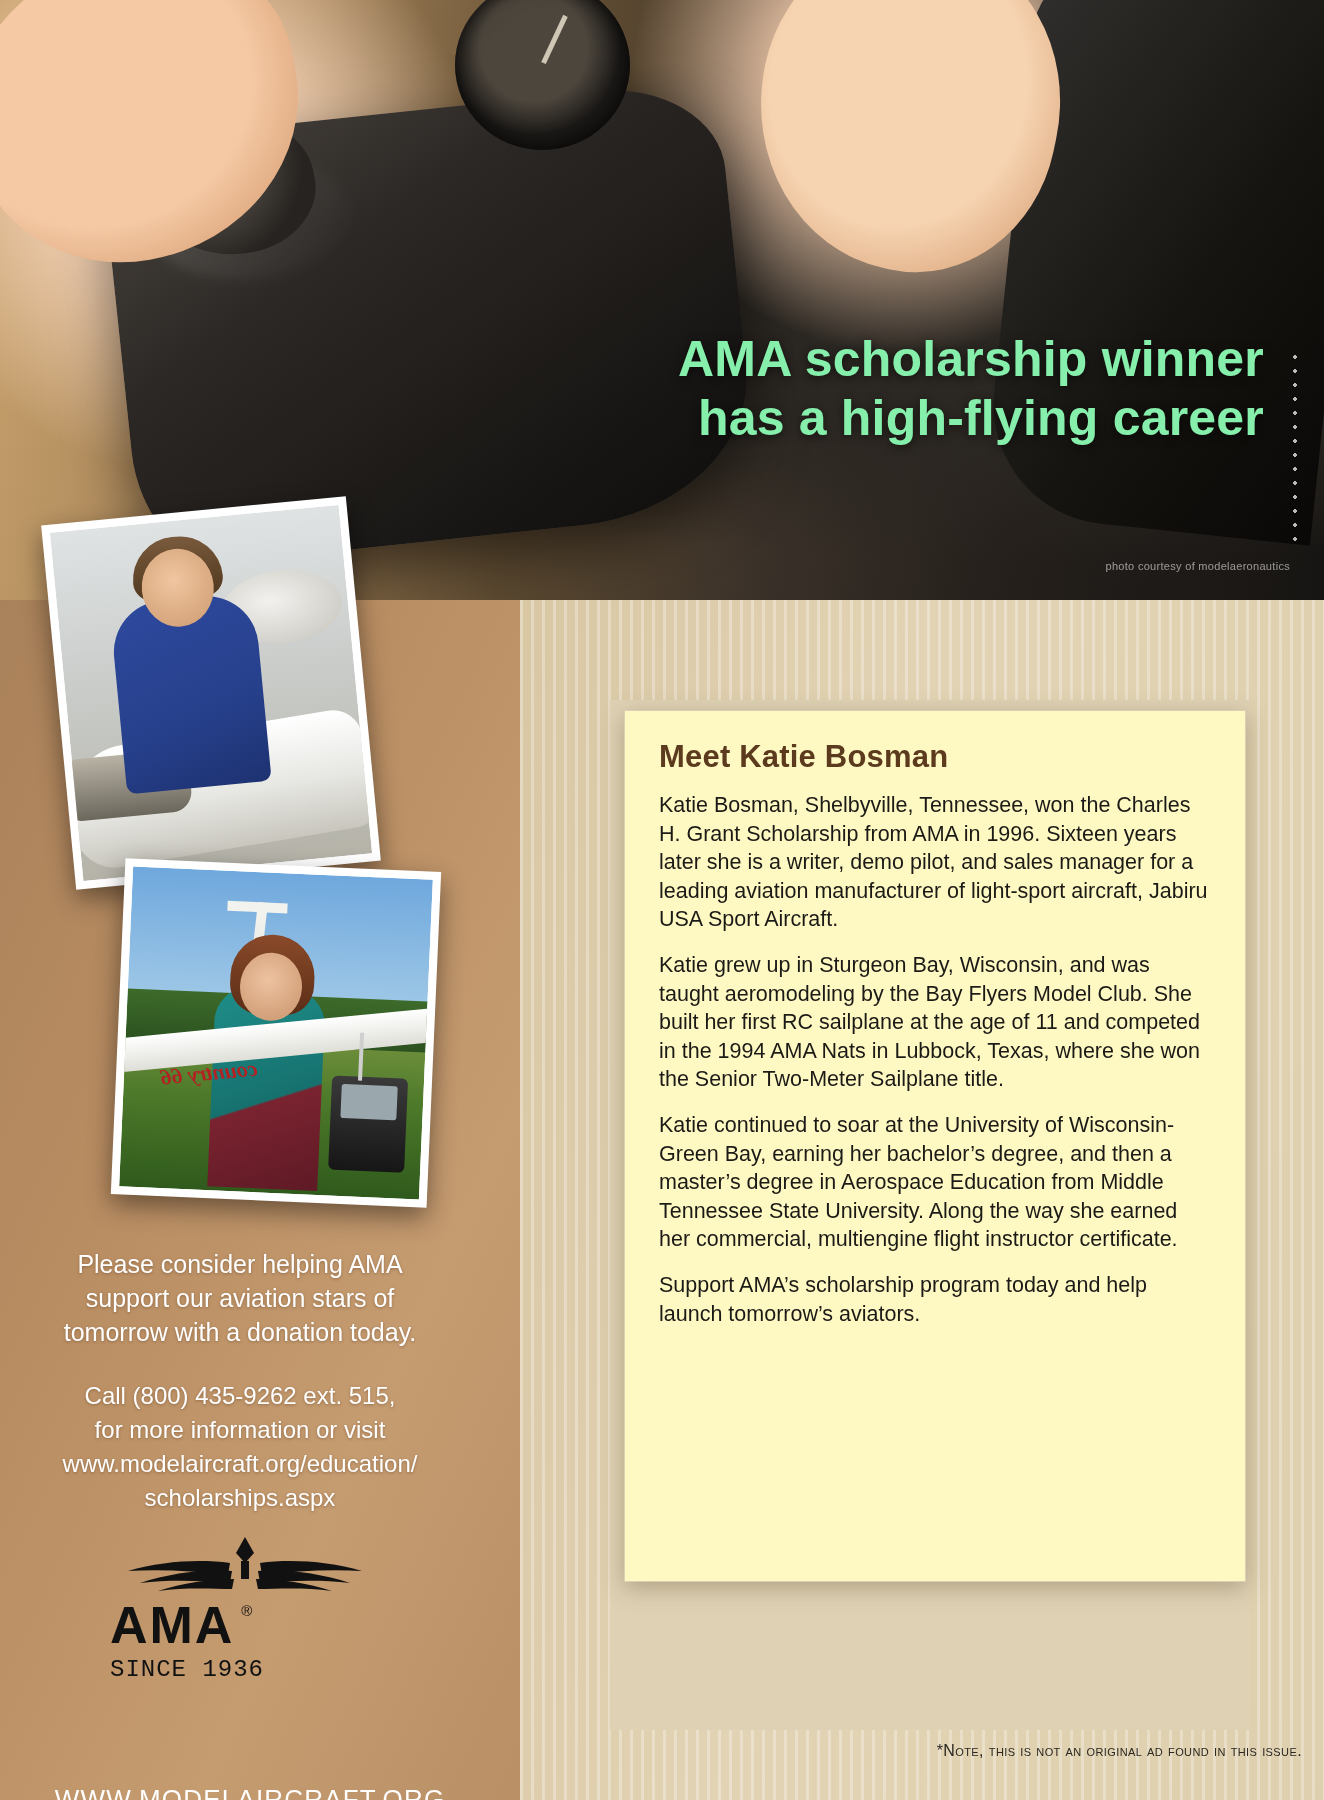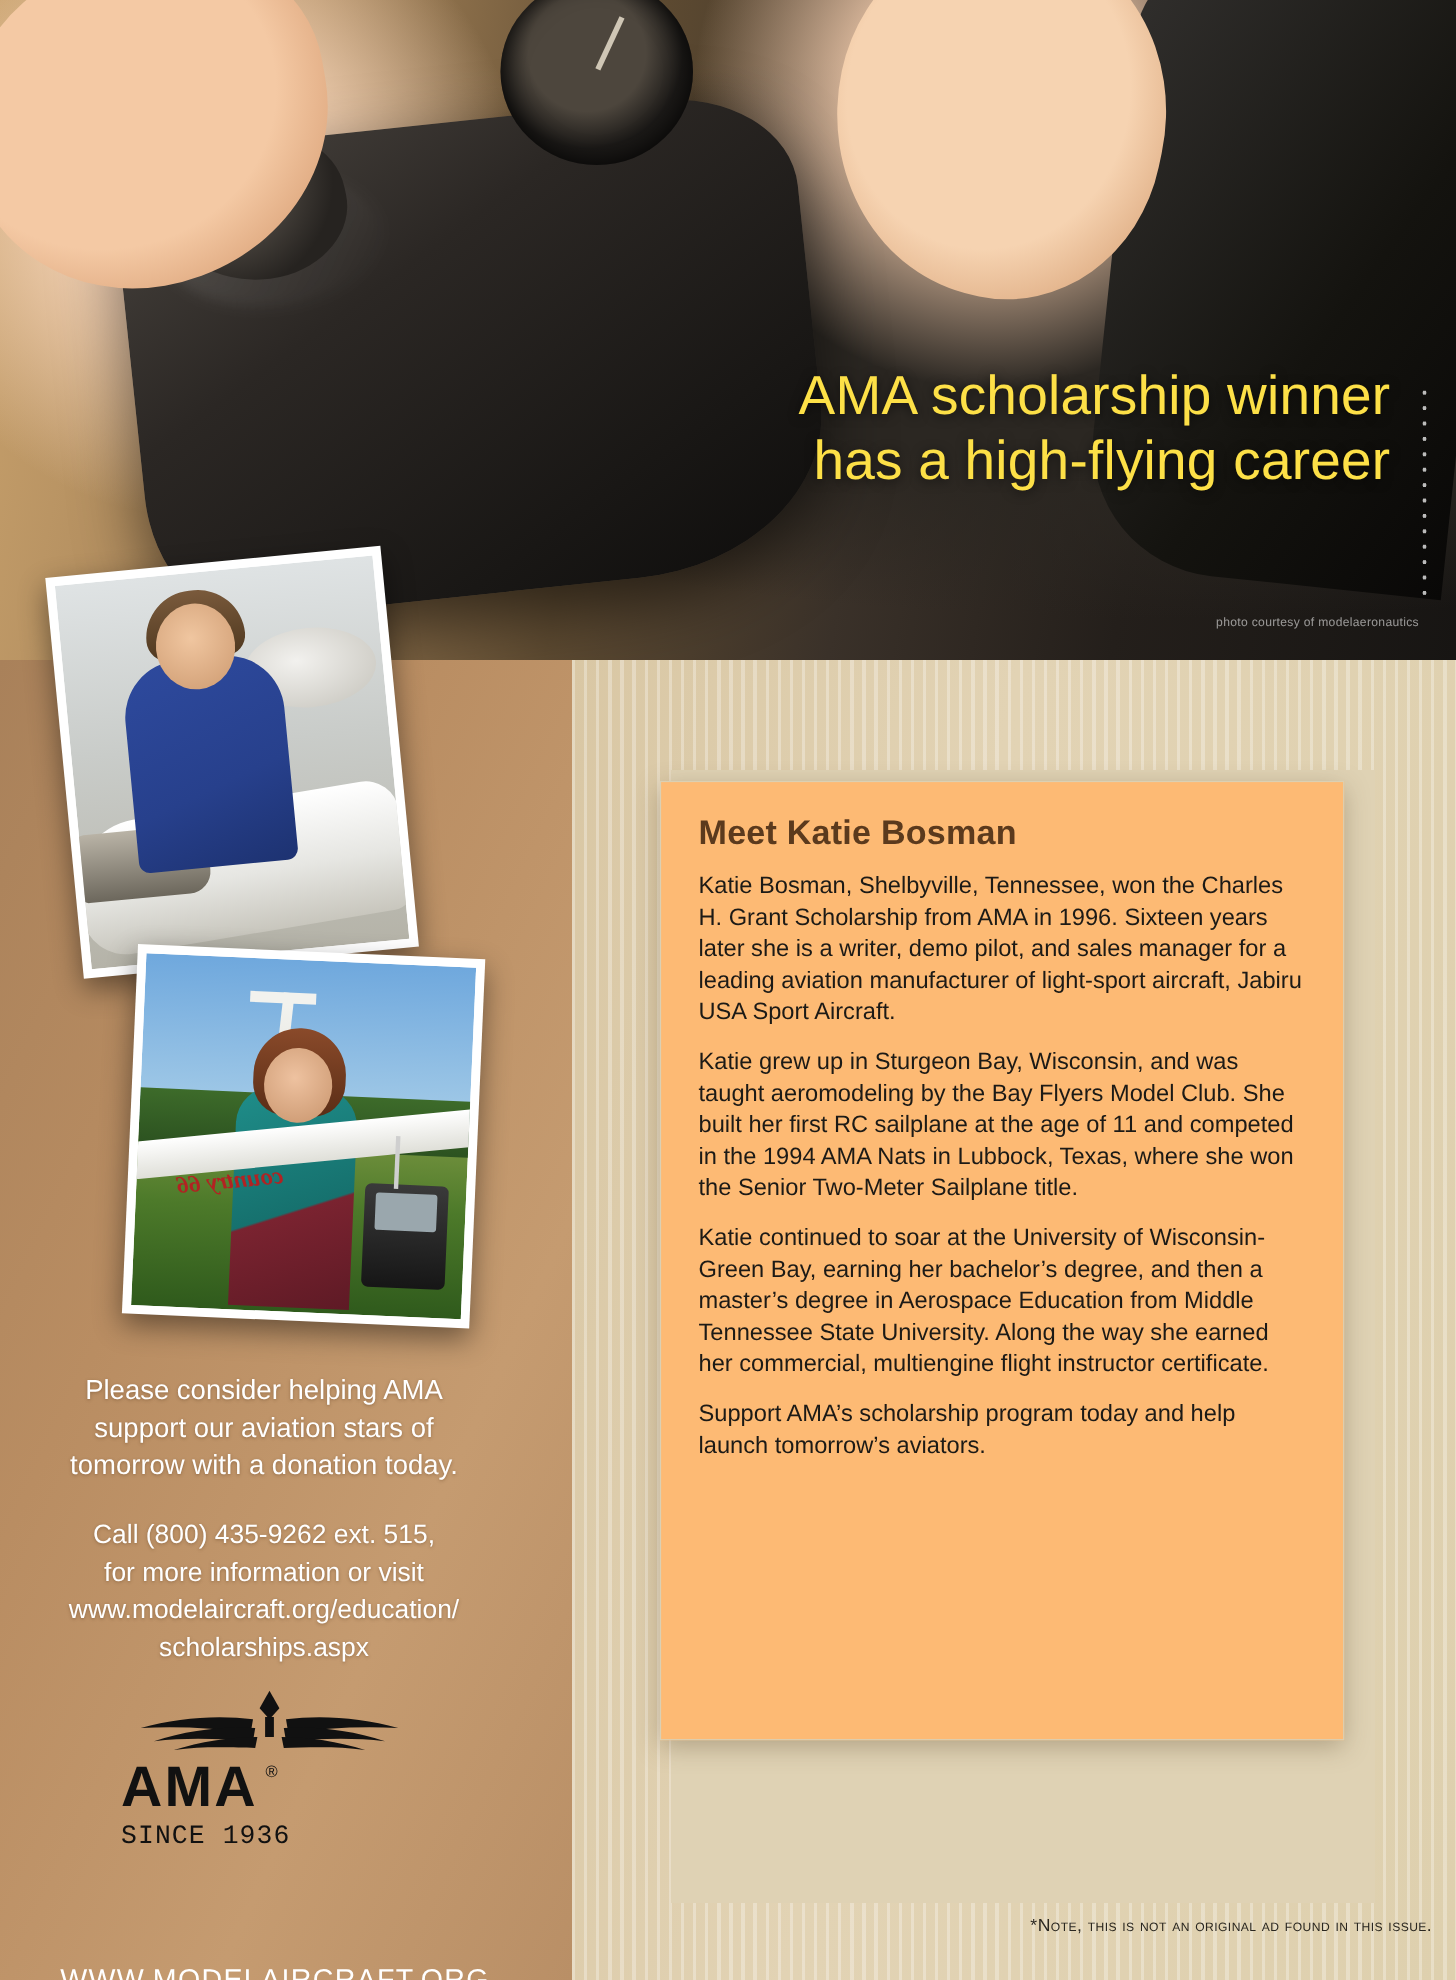--- a/index.html
+++ b/index.html
@@ -111,24 +111,24 @@
     width: 10px; height: 200px;
     background-image: radial-gradient(circle, rgba(255,255,255,0.85) 1.6px, rgba(255,255,255,0) 2px);
     background-size: 10px 14px;
     opacity: .85;
   }
   .hero-title {
     position: absolute;
     left: 0; right: 60px;
     top: 330px;
     text-align: right;
-    color: #fde047;
+    color: #86efac;
     font-size: 50px;
     line-height: 1.18;
-    font-weight: 400;
+    font-weight: 700;
     letter-spacing: .2px;
     text-shadow: 0 2px 10px rgba(0,0,0,0.55);
   }
   .hero-title .l2 { display:block; }
   .hero-credit {
     position: absolute;
     right: 34px;
     top: 560px;
     font-size: 11px;
     color: rgba(255,255,255,0.55);
@@ -320,24 +320,24 @@
     text-align:center;
     color:#ffffff;
     font-size: 26px;
     letter-spacing: 1.2px;
     font-weight: 500;
   }
 
   
   .panel {
     position:absolute;
-    left: 600px; top: 710px;
+    left: 624px; top: 710px;
     width: 620px;
     height: 870px;
-    background: #fdba74;
+    background: #fef9c3;
     box-shadow: 0 6px 22px rgba(90,70,40,0.35);
     border: 1px solid #dbd0b3;
   }
   .panel-inner {
     padding: 28px 34px 18px 34px;
   }
   .panel h2 {
     margin: 0 0 16px 0;
     font-size: 31px;
     color: #5b3a1d;

